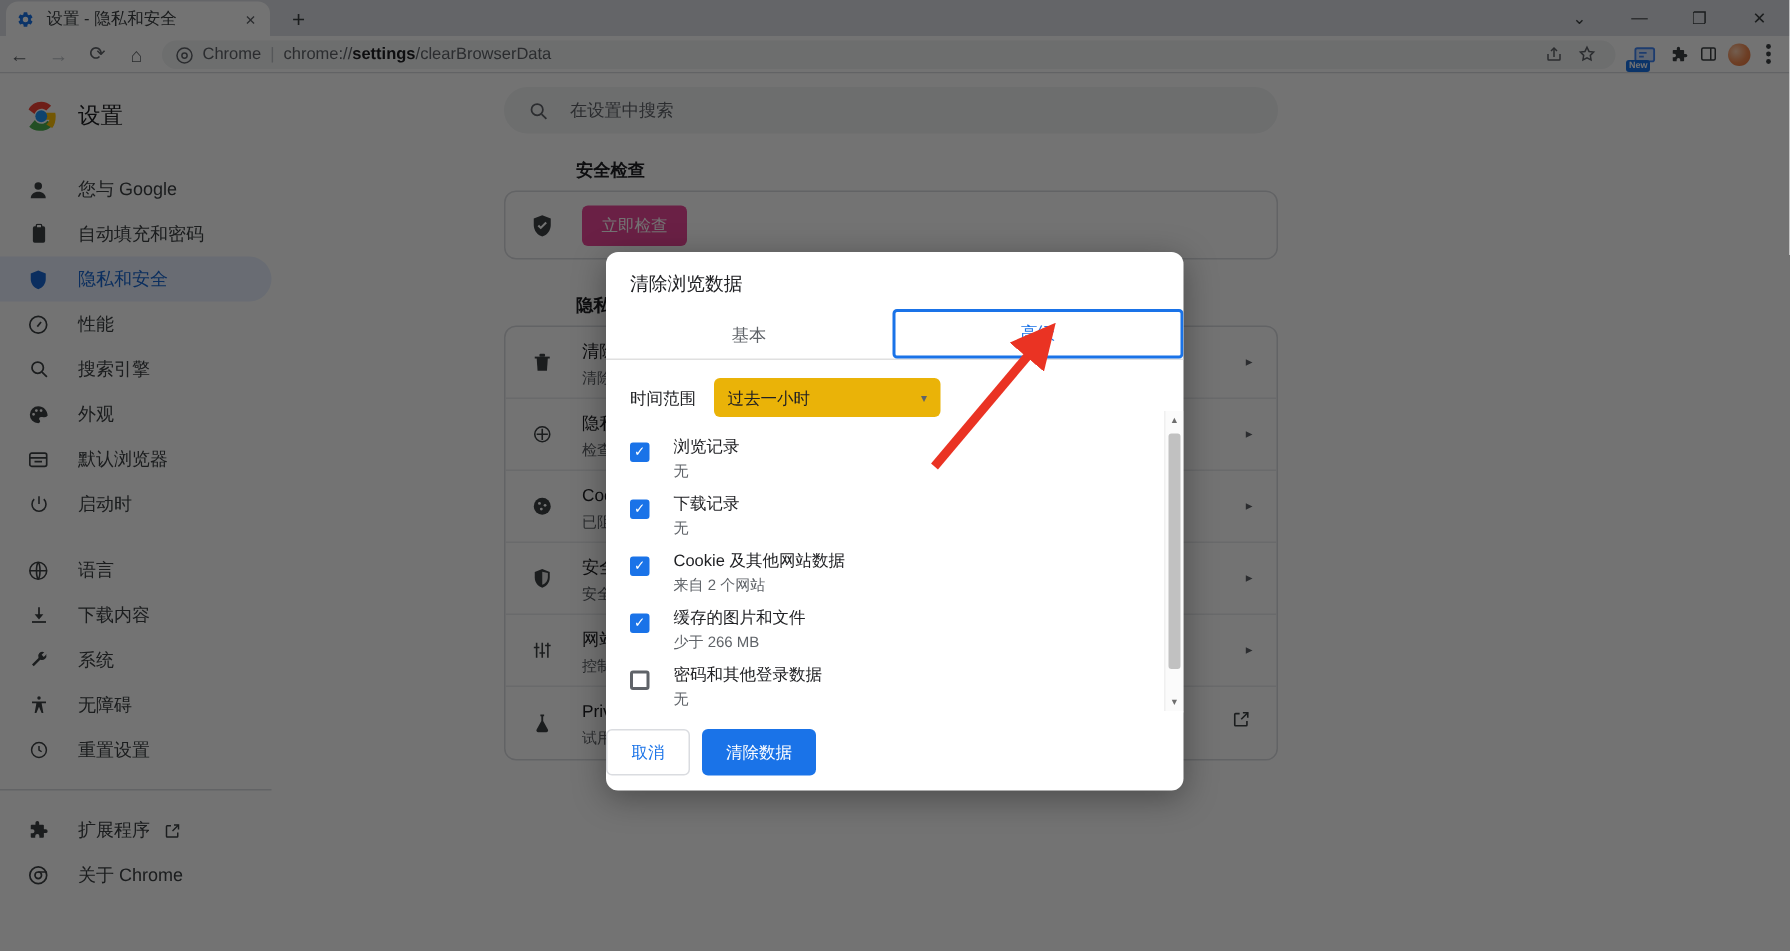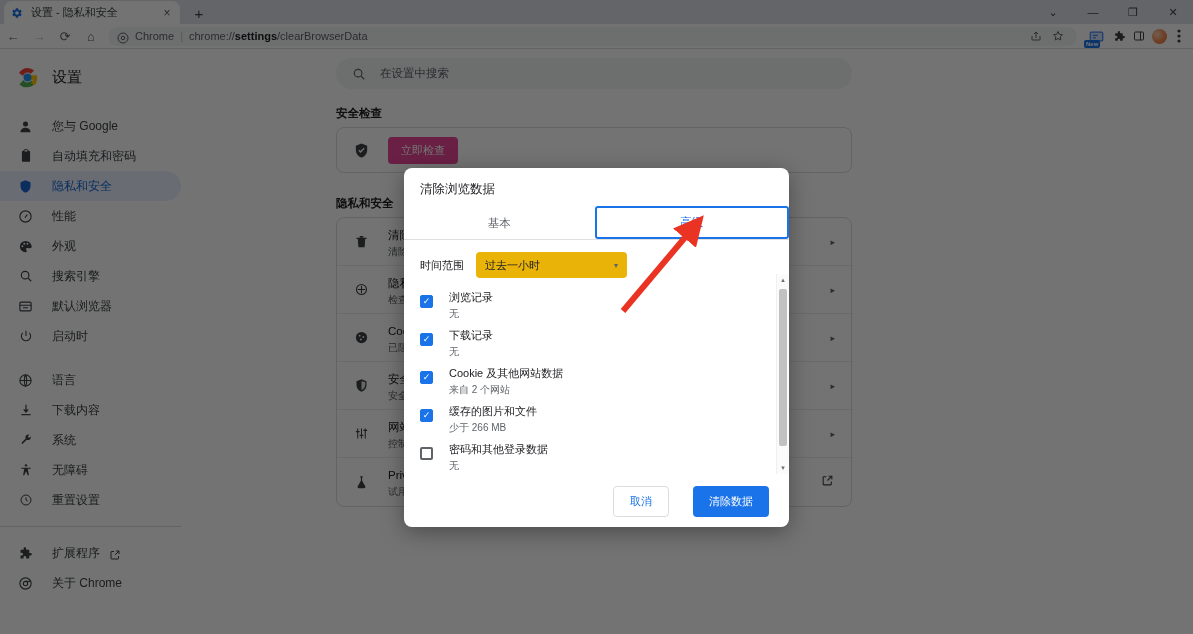--- a/index.html
+++ b/index.html
@@ -98,21 +98,21 @@
 
   .content { position: absolute; left: 220px; top: 0; right: 0; top: 0; }
   .searchbar {
     position: absolute; left: 116px; top: 9px; width: 516px; height: 31px;
     background: #f1f3f4; border-radius: 16px; display: flex; align-items: center;
     padding: 0 16px;
   }
   .search-ico { width: 14px; height: 14px; margin-right: 14px; color: #5f6368; }
   .search-ph { font-size: 11.5px; color: #5f6368; }
 
-  .sec-title { position: absolute; font-size: 11.5px; color: #202124; font-weight: 700; }
+  .sec-title { position: absolute; font-size: 11.5px; color: #202124; font-weight: 700; margin-left: 48px; }
   .card {
     position: absolute; background: #fff; border: 1px solid #dadce0;
     border-radius: 8px;
   }
   .safety-card { left: 116px; top: 78px; width: 516px; height: 46px;
     display: flex; align-items: center; padding: 0 16px; }
   .safety-ico { width: 17px; height: 17px; margin-right: 18px; color: #3c4043; }
   .safety-txt { font-size: 11px; color: #202124; flex: 1;
     white-space: nowrap; overflow: hidden; }
   .btn-primary {
@@ -184,22 +184,22 @@
     position: absolute; right: 0; top: 34px; width: 13px; bottom: 0;
     background: #fbfbfb; border-left: 1px solid #f0f0f0;
   }
   .ds-arrow { height: 12px; display: flex; align-items: center;
     justify-content: center; color: #6e6e6e; font-size: 7px; }
   .ds-thumb { position: absolute; left: 2px; right: 2px; top: 15px; height: 157px;
     background: #c1c1c1; border-radius: 2px; }
   .ds-down { position: absolute; bottom: 0; left: 0; right: 0; }
 
   .dlg-footer {
-    height: 53px; display: flex; align-items: center; justify-content: flex-end;
-    gap: 24px; padding-right: 20px; border-top: 1px solid #fff;
+    height: 53px; display: flex; align-items: center; 
+    gap: 8px; padding-right: 20px; border-top: 1px solid #fff;
   }
   .btn-outline {
     background: #fff; color: #1a73e8; border: 1px solid #dadce0;
     border-radius: 4px; font-size: 11px; padding: 7px 16px; font-family: inherit;
   }
   .btn-fill {
     background: #1a73e8; color: #fff; border: none; border-radius: 4px;
     font-size: 11px; padding: 8px 16px; font-family: inherit;
   }
 
@@ -337,34 +337,34 @@
           <span class="sb-ico">
             <svg width="15" height="15" viewBox="0 0 24 24" fill="none" stroke="#3c4043" stroke-width="1.8">
                 <circle cx="12" cy="12" r="9"></circle>
                 <path d="M15 9l-4 5"></path>
               </svg>
           </span>
           <span class="sb-label">性能</span>
         </div>
         <div class="sb-item">
           <span class="sb-ico">
-            <svg width="15" height="15" viewBox="0 0 24 24" fill="#3c4043">
-                <path d="M12 3a9 9 0 000 18c1.1 0 2-.9 2-2 0-.6-.2-1-.6-1.4-.3-.4-.5-.8-.5-1.3 0-1.1.9-2 2-2h1.6A5.5 5.5 0 0022 13c0-5.5-4.5-10-10-10zM7 13a1.5 1.5 0 110-3 1.5 1.5 0 010 3zm3-4a1.5 1.5 0 110-3 1.5 1.5 0 010 3zm5 0a1.5 1.5 0 110-3 1.5 1.5 0 010 3z"></path>
-              </svg>
-          </span>
-          <span class="sb-label">外观</span>
-        </div>
-        <div class="sb-item">
-          <span class="sb-ico">
             <svg width="14" height="14" viewBox="0 0 24 24" fill="none" stroke="#3c4043" stroke-width="2">
                 <circle cx="10.5" cy="10.5" r="6.5"></circle>
                 <path d="M15.5 15.5L21 21"></path>
               </svg>
           </span>
           <span class="sb-label">搜索引擎</span>
+        </div>
+        <div class="sb-item">
+          <span class="sb-ico">
+            <svg width="15" height="15" viewBox="0 0 24 24" fill="#3c4043">
+                <path d="M12 3a9 9 0 000 18c1.1 0 2-.9 2-2 0-.6-.2-1-.6-1.4-.3-.4-.5-.8-.5-1.3 0-1.1.9-2 2-2h1.6A5.5 5.5 0 0022 13c0-5.5-4.5-10-10-10zM7 13a1.5 1.5 0 110-3 1.5 1.5 0 010 3zm3-4a1.5 1.5 0 110-3 1.5 1.5 0 010 3zm5 0a1.5 1.5 0 110-3 1.5 1.5 0 010 3z"></path>
+              </svg>
+          </span>
+          <span class="sb-label">外观</span>
         </div>
         <div class="sb-item">
           <span class="sb-ico">
             <svg width="15" height="15" viewBox="0 0 24 24" fill="none" stroke="#3c4043" stroke-width="1.8">
                 <rect x="3" y="5" width="18" height="14" rx="2"></rect>
                 <path d="M3 10h18M8 14h8"></path>
               </svg>
           </span>
           <span class="sb-label">默认浏览器</span>
         </div>

